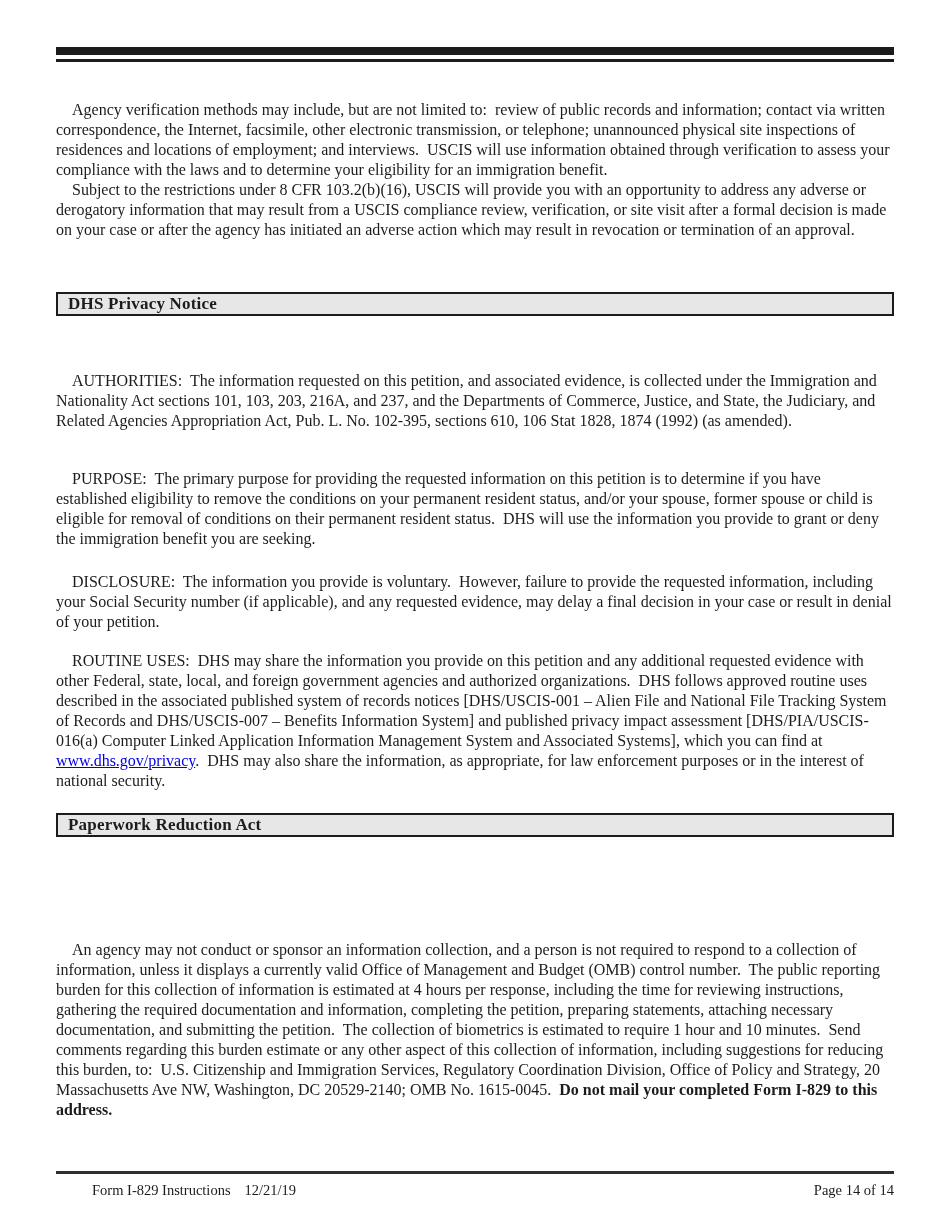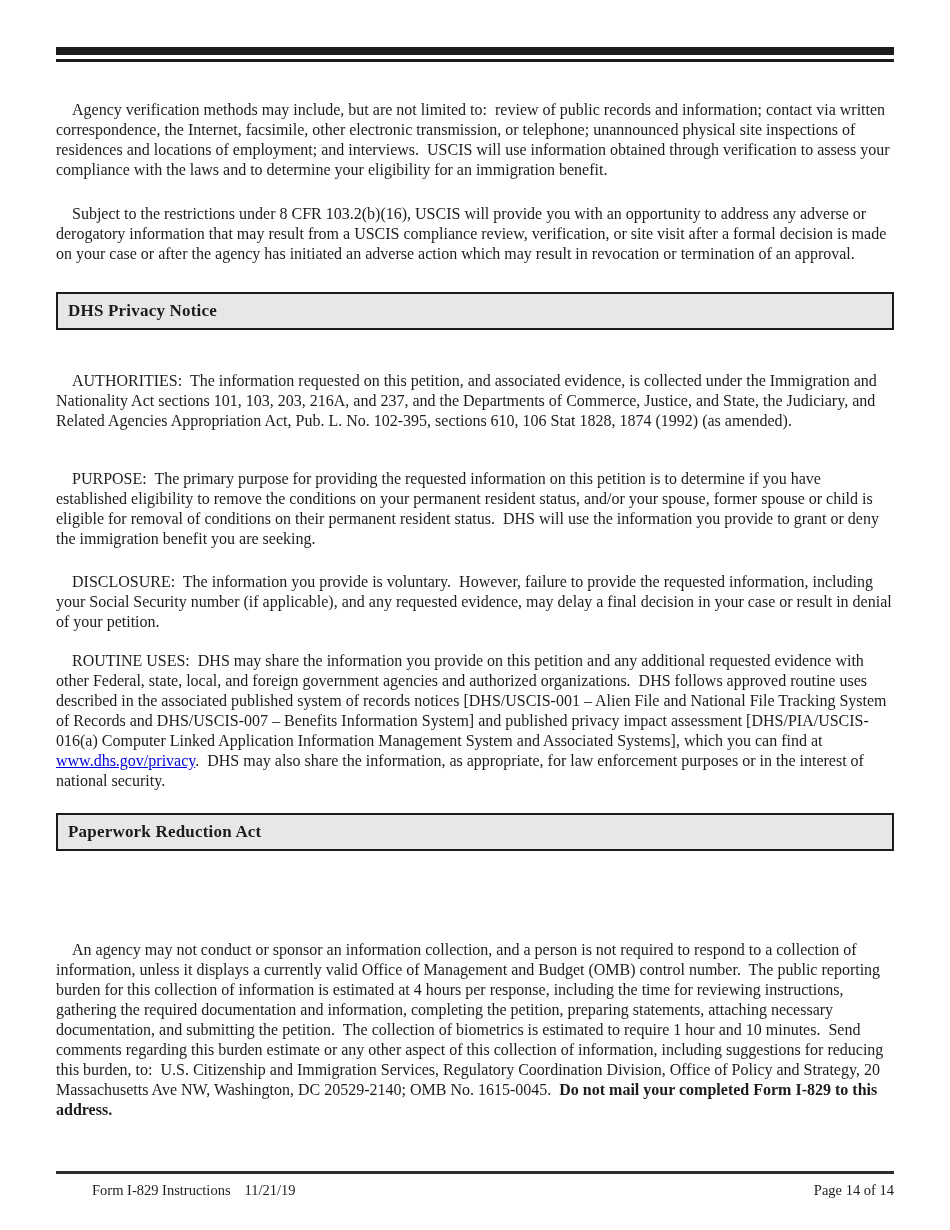--- a/index.html
+++ b/index.html
@@ -46,21 +46,21 @@
     white-space: pre-wrap;
   }
   .lead {
     font-weight: normal;
     text-align: center;
   }
   .bold-run {
     font-weight: bold;
   }
   .section-box {
-    height: 38px;
+    height: 24px;
     box-sizing: border-box;
     border: 2px solid var(--ink);
     background: var(--box-fill);
     display: flex;
     align-items: center;
     padding-left: 10px;
   }
   .section-box .heading {
     font-weight: bold;
     font-size: 17px;
@@ -95,21 +95,21 @@
 <body>
 
 <div class="page">
 
   <div class="abs rule-thick" style="top:47px"></div>
   <div class="abs rule-thin" style="top:59px"></div>
 
   <p class="abs body-para" style="top:80px">
     <span>Agency verification methods may include, but are not limited to:  review of public records and information; contact via written correspondence, the Internet, facsimile, other electronic transmission, or telephone; unannounced physical site inspections of residences and locations of employment; and interviews.  USCIS will use information obtained through verification to assess your compliance with the laws and to determine your eligibility for an immigration benefit.</span>
   </p>
-  <p class="abs body-para" style="top:184px">
+  <p class="abs body-para" style="top:160px">
     <span>Subject to the restrictions under 8 CFR 103.2(b)(16), USCIS will provide you with an opportunity to address any adverse or derogatory information that may result from a USCIS compliance review, verification, or site visit after a formal decision is made on your case or after the agency has initiated an adverse action which may result in revocation or termination of an approval.</span>
   </p>
 
   <div class="abs section-box" style="top:292px">
     <span class="heading">DHS Privacy Notice</span>
   </div>
 
   <p class="abs body-para" style="top:351px">
     <span class="lead">AUTHORITIES:</span><span>  The information requested on this petition, and associated evidence, is collected under the Immigration and Nationality Act sections 101, 103, 203, 216A, and 237, and the Departments of Commerce, Justice, and State, the Judiciary, and Related Agencies Appropriation Act, Pub. L. No. 102-395, sections 610, 106 Stat 1828, 1874 (1992) (as amended).</span>
   </p>
@@ -130,18 +130,18 @@
     <span class="heading">Paperwork Reduction Act</span>
   </div>
 
   <p class="abs body-para" style="top:920px">
     <span>An agency may not conduct or sponsor an information collection, and a person is not required to respond to a collection of information, unless it displays a currently valid Office of Management and Budget (OMB) control number.  The public reporting burden for this collection of information is estimated at 4 hours per response, including the time for reviewing instructions, gathering the required documentation and information, completing the petition, preparing statements, attaching necessary documentation, and submitting the petition.  The collection of biometrics is estimated to require 1 hour and 10 minutes.  Send comments regarding this burden estimate or any other aspect of this collection of information, including suggestions for reducing this burden, to:  U.S. Citizenship and Immigration Services, Regulatory Coordination Division, Office of Policy and Strategy, 20 Massachusetts Ave NW, Washington, DC 20529-2140; OMB No. 1615-0045.  </span><span class="bold-run">Do not mail your completed Form I-829 to this address.</span>
   </p>
 
   <div class="abs footer-rule" style="top:1171px"></div>
   <div class="footer-row">
     <span class="footer-left">
-      <span>Form I-829 Instructions</span><span class="edition-date">11/21/19</span>
+      <span>Form I-829 Instructions</span><span class="edition-date">12/21/19</span>
     </span>
     <span>Page 14 of 14</span>
   </div>
 
 </div>
 
 </body></html>

